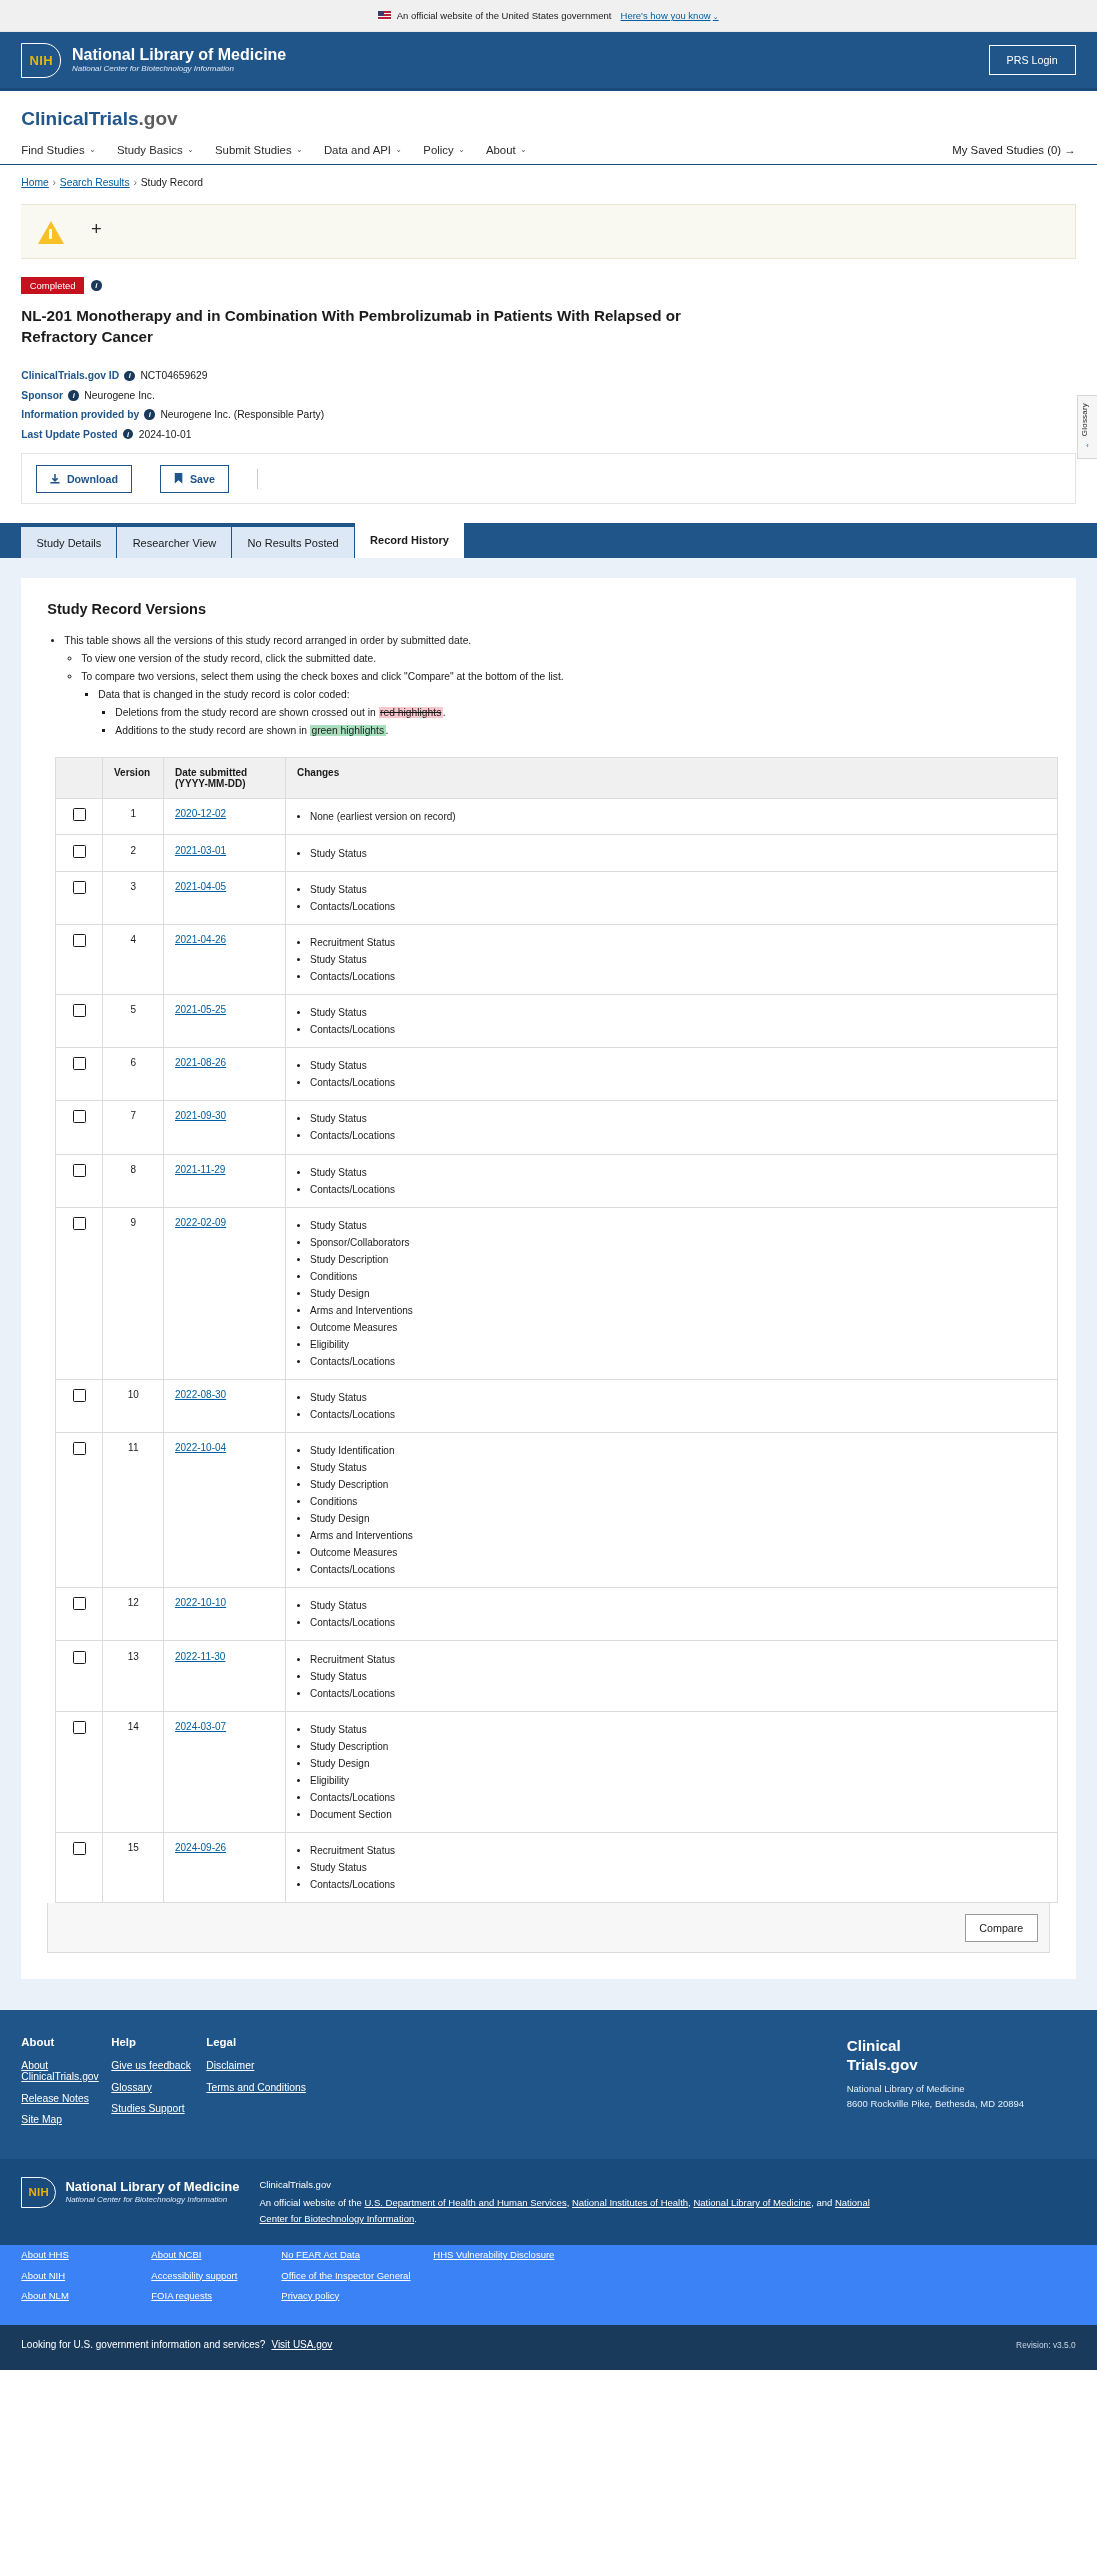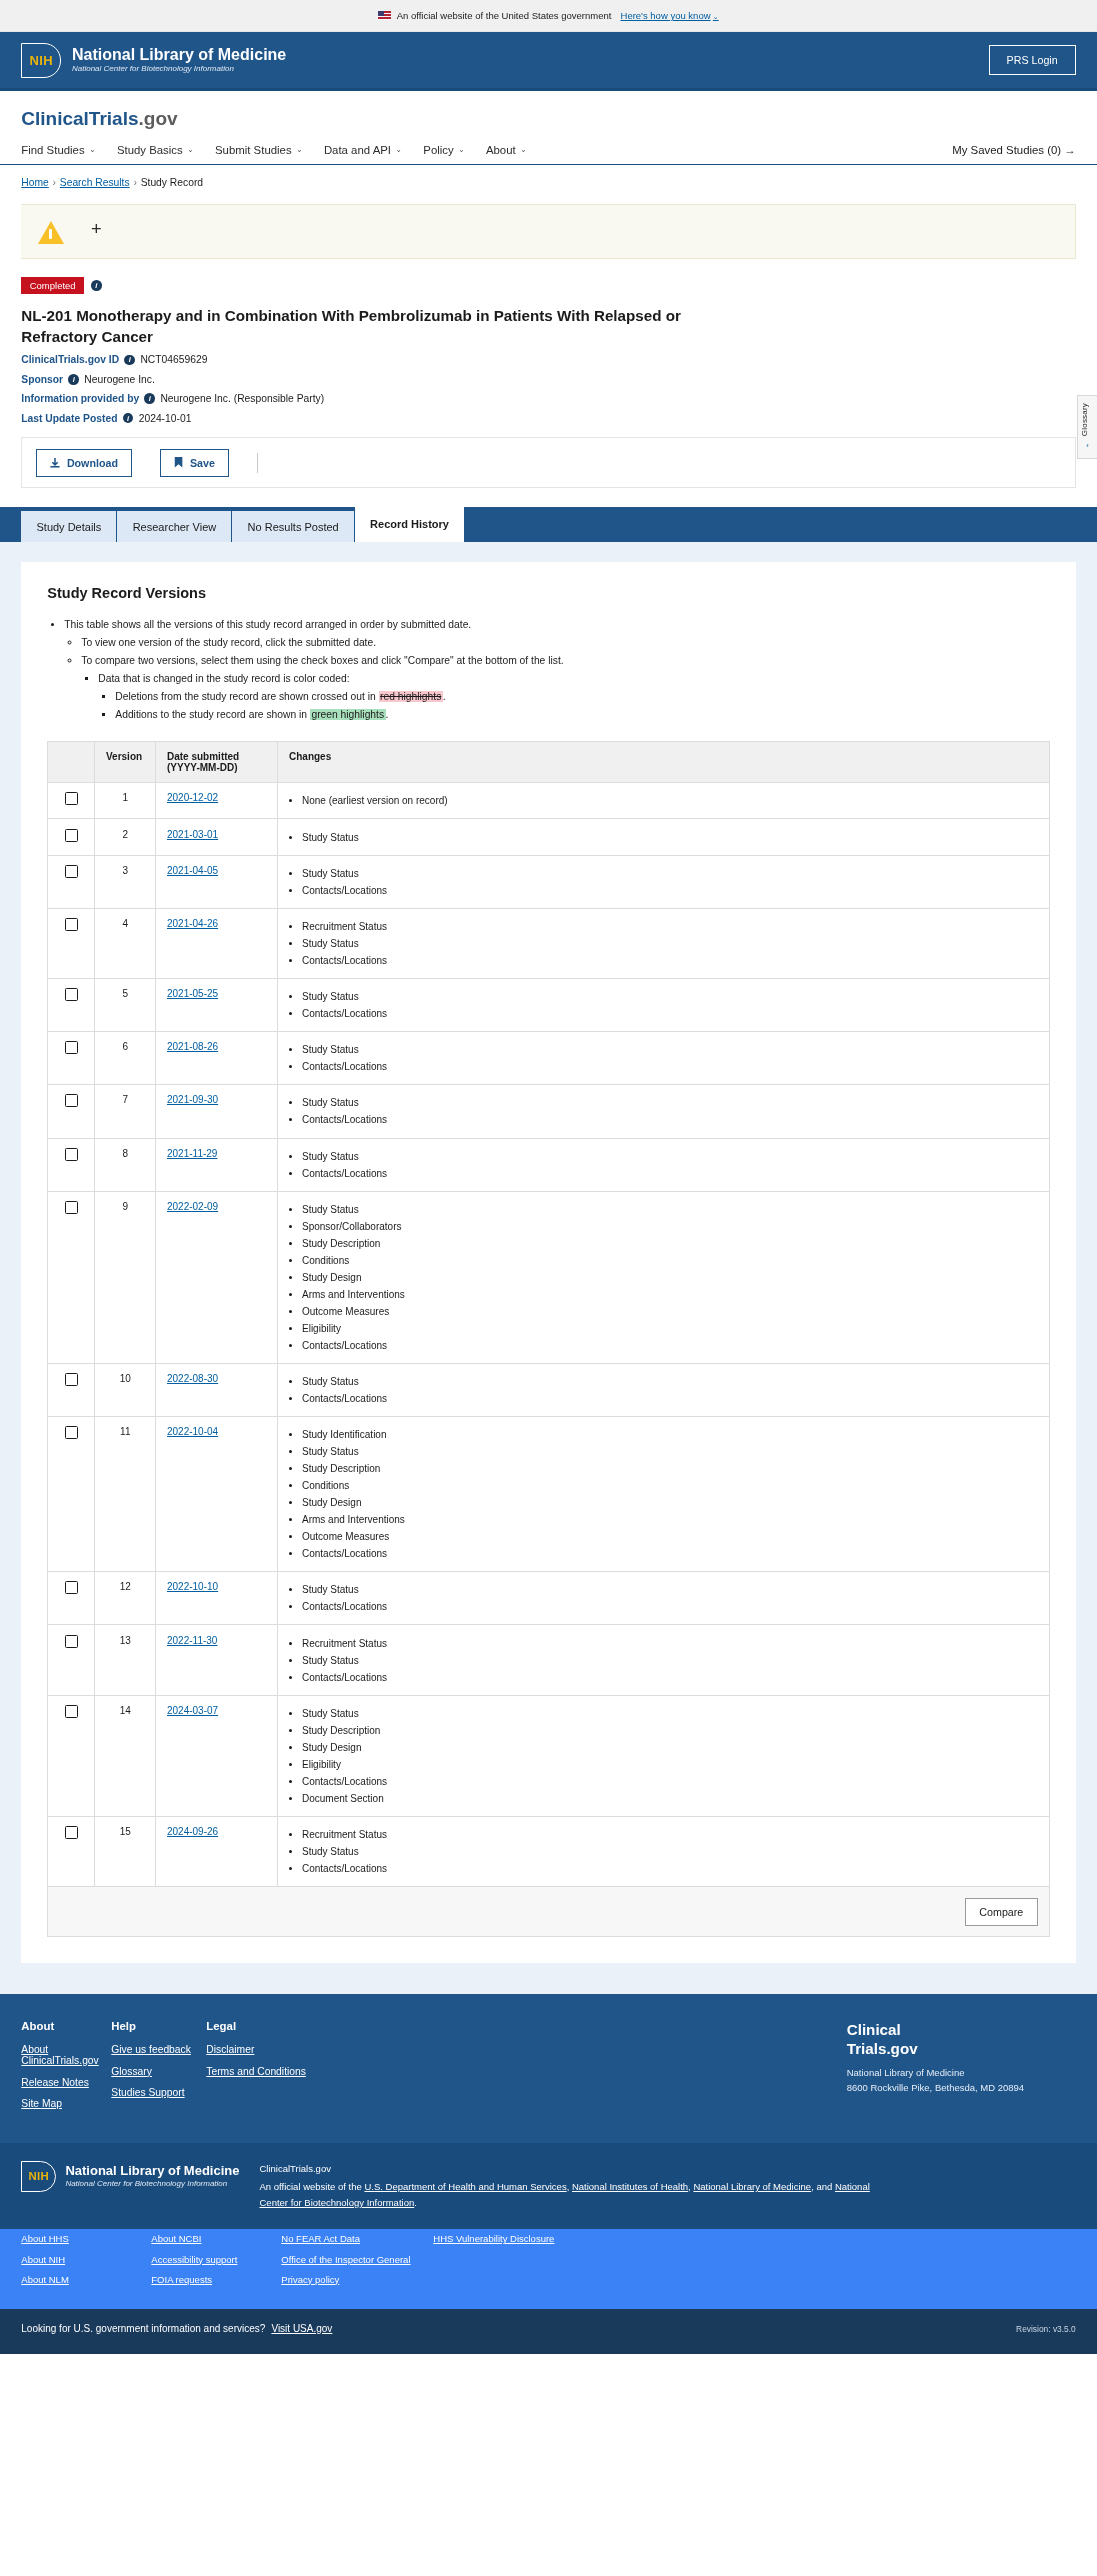--- a/index.html
+++ b/index.html
@@ -178,21 +178,21 @@
     cursor:pointer;
     vertical-align:middle;
     flex:none;
   }
   .study-title {
     font-size:15.2px;
     font-weight:bold;
     line-height:1.35;
     color:#1b1b1b;
     max-width:701px;
-    margin-bottom:7px;
+    margin-bottom:23px;
   }
   .meta-row { display:flex; align-items:center; gap:5.3px; margin-bottom:8.4px; font-size:10.3px; }
   .meta-label { color:#20558a; font-weight:bold; }
   .meta-value { color:#1b1b1b; }
 
   
   .action-bar {
     border:0.8px solid #e4e4e4;
     margin-top:13.7px;
     padding:10.7px 13.7px;
@@ -260,20 +260,21 @@
   .notes li { margin:0; }
   .hl-red { background:#f9c8ce; text-decoration:line-through; padding:0 1.5px; }
   .hl-green { background:#a8e0bd; padding:0 1.5px; }
 
   
   table.versions {
     width:100%;
     border-collapse:collapse;
     margin-top:17px;
     font-size:10px;
+    margin-left:8px;
   }
   table.versions thead th {
     background:#f0f0f0;
     border:0.8px solid #dcdcdc;
     text-align:left;
     font-weight:bold;
     padding:9.1px 10.7px;
     font-size:10px;
     vertical-align:top;
     color:#1b1b1b;

